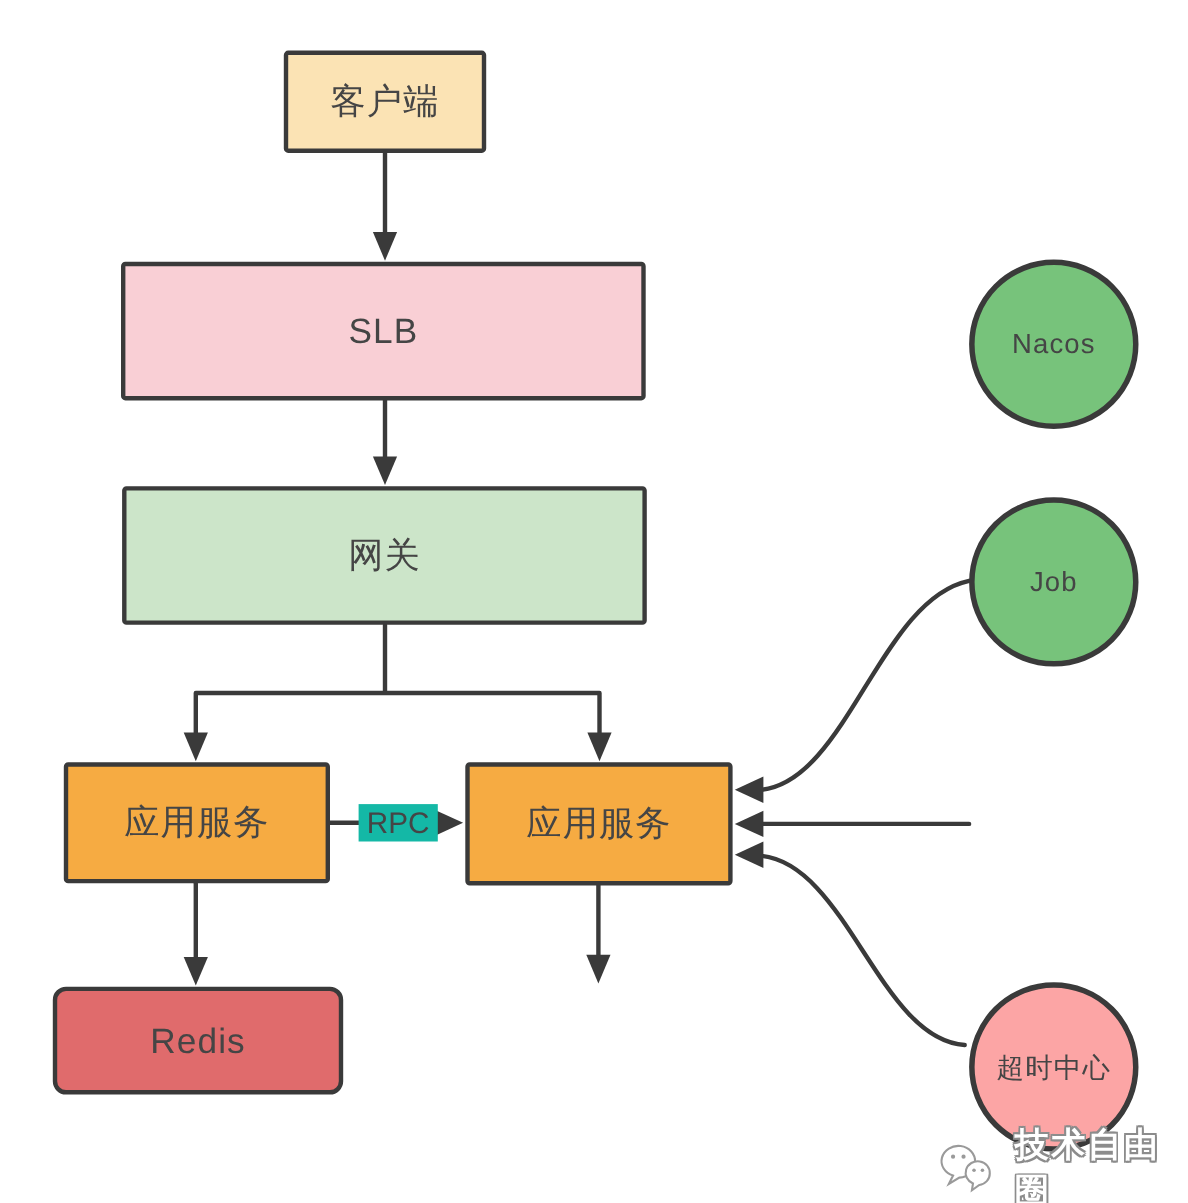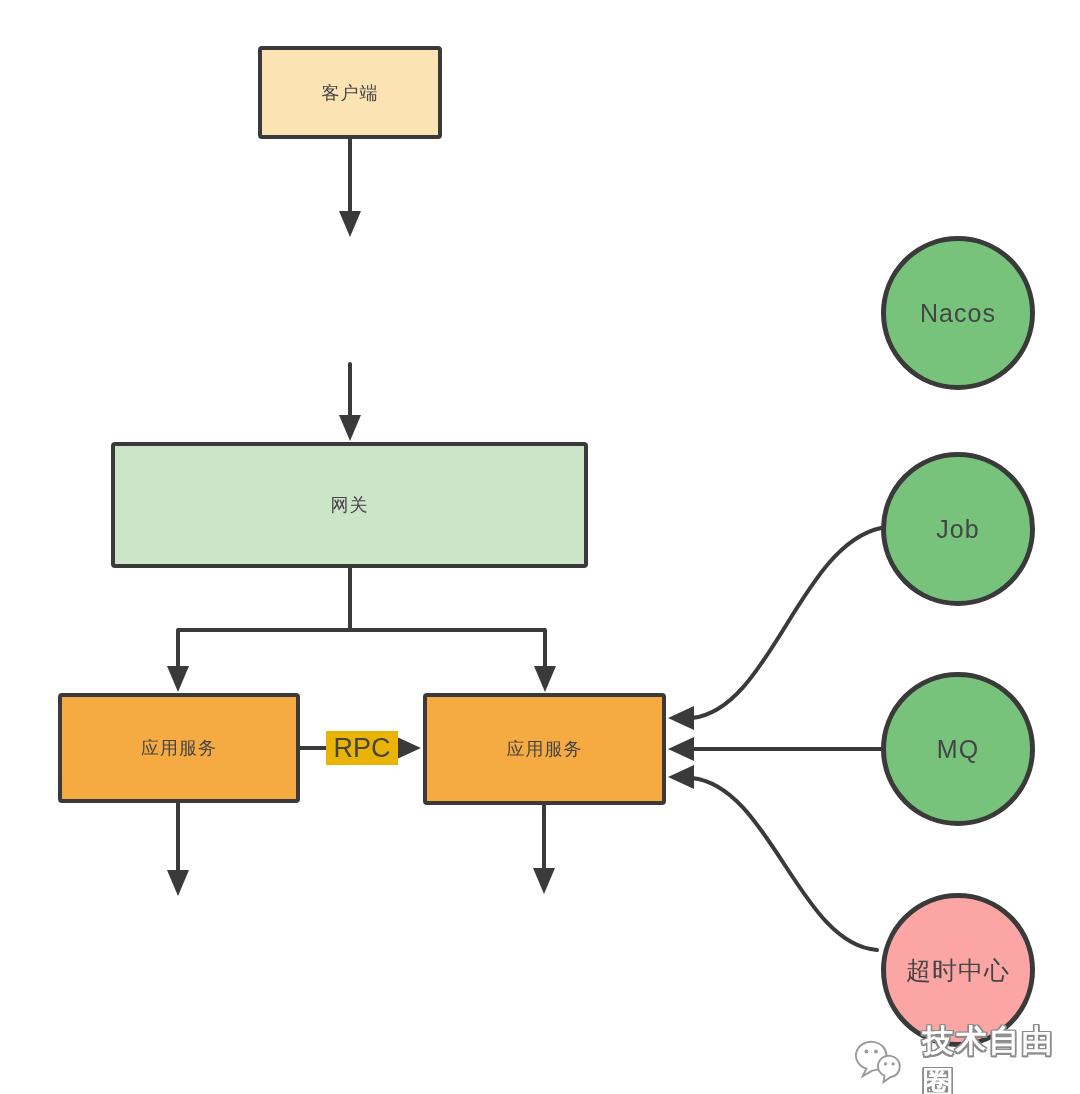--- a/index.html
+++ b/index.html
@@ -17,21 +17,21 @@
     width: 1080px; height: 1094px;
   }
   .node {
     position: absolute;
     display: flex;
     align-items: center;
     justify-content: center;
     box-sizing: border-box;
     border: 4px solid #3a3a3a;
     color: #454545;
-    font-size: 18px;
+    font-size: 32px;
     letter-spacing: 1px;
     text-align: center;
   }
   .rect    { border-radius: 4px; }
   .rounded { border-radius: 12px; }
   .circle  { border-radius: 50%; border-width: 5px; font-size: 25px; }
 
   .node-client    { left: 258px; top: 46px;  width: 184px; height: 93px;  background: #fbe3b4; }
   .node-slb       { left: 110px; top: 238px; width: 477px; height: 126px; background: #f9cfd5; }
   .node-gateway   { left: 111px; top: 442px; width: 477px; height: 126px; background: #cce5c9; }
@@ -41,21 +41,21 @@
   .node-mysql     { left: 413px; top: 895px; width: 267px; height: 100px; background: #bee9f2; }
   .node-nacos     { left: 881px; top: 236px; width: 154px; height: 154px; background: #77c37b; }
   .node-job       { left: 881px; top: 452px; width: 154px; height: 154px; background: #77c37b; }
   .node-mq        { left: 881px; top: 672px; width: 154px; height: 154px; background: #77c37b; }
   .node-timeout   { left: 881px; top: 893px; width: 154px; height: 154px; background: #fca5a5; }
 
   .edge-label {
     position: absolute;
     left: 326px; top: 731px;
     width: 72px; height: 34px;
-    background: #eab308;
+    background: #14b8a6;
     display: flex;
     align-items: center;
     justify-content: center;
     color: #454545;
     font-size: 27px;
   }
 
   .watermark {
     position: absolute;
     left: 854px; top: 1020px;
@@ -102,37 +102,40 @@
       <polygon points="397,737 397,759 421,748"></polygon>
       <polygon points="694,706 694,730 668,718"></polygon>
       <polygon points="694,737 694,761 668,749"></polygon>
       <polygon points="694,765 694,789 668,777"></polygon>
     </g>
   </svg>
 
   <div class="node rect node-client">
     <span>客户端</span>
   </div>
+  <div class="node rect node-slb">
+    <span>SLB</span>
+  </div>
   <div class="node rect node-gateway">
     <span>网关</span>
   </div>
   <div class="node rect node-app-left">
     <span>应用服务</span>
   </div>
   <div class="node rect node-app-right">
     <span>应用服务</span>
   </div>
+  <div class="node rounded node-redis">
+    <span>Redis</span>
+  </div>
   <div class="node circle node-job">
     <span>Job</span>
   </div>
   <div class="node circle node-nacos">
     <span>Nacos</span>
-  </div>
-  <div class="node circle node-mq">
-    <span>MQ</span>
   </div>
   <div class="node circle node-timeout">
     <span>超时中心</span>
   </div>
 
   <div class="edge-label">RPC</div>
 
   <div class="watermark">
     <svg width="52" height="46" viewBox="0 0 52 46">
       <g fill="#ffffff" stroke="#9a9a9a" stroke-width="2">

